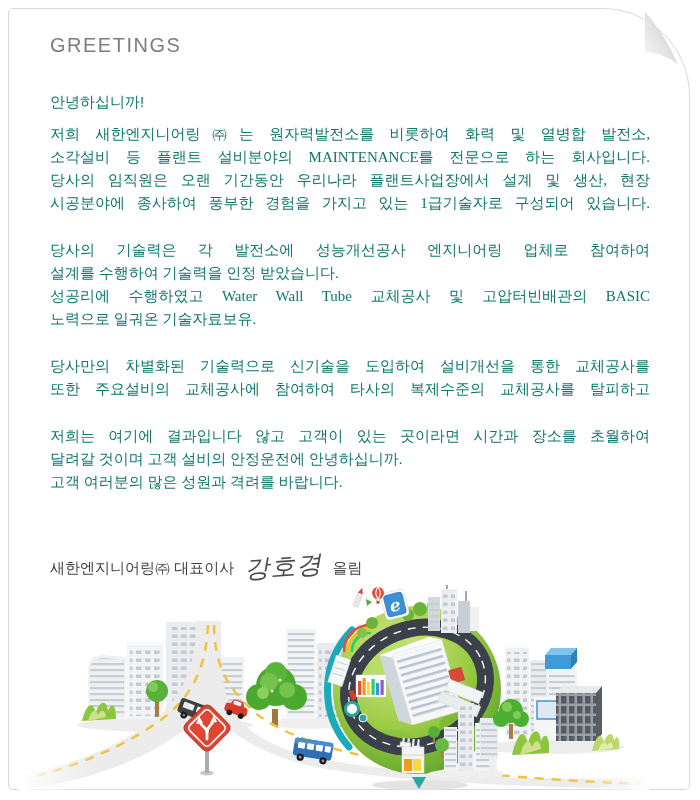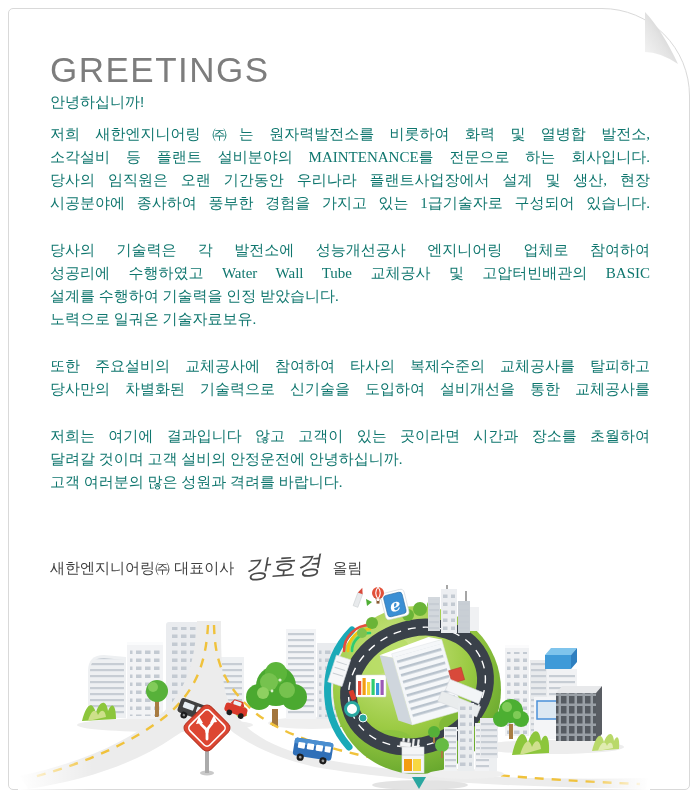--- a/index.html
+++ b/index.html
@@ -7,21 +7,21 @@
     width:700px;height:800px;position:relative;background:#ffffff;
     font-family:"Liberation Sans","DejaVu Sans",sans-serif;overflow:hidden;
   }
   .page{
     position:absolute;left:8px;top:8px;width:682px;height:782px;
     background:#ffffff;border:1px solid #d9d9d9;
     border-radius:5px 88px 5px 5px;box-sizing:border-box;
   }
   .curl{position:absolute;top:0;right:0;width:110px;height:110px;pointer-events:none;}
   .title{
-    position:absolute;left:50px;top:50px;font-size:35px;letter-spacing:1.5px;
+    position:absolute;left:50px;top:34px;font-size:20px;letter-spacing:1.5px;
     color:#7d7d7d;font-weight:400;
   }
   .letter{
     position:absolute;left:50px;top:90px;width:600px;
     font-size:15px;line-height:23px;color:#0f766e;word-break:keep-all;
   }
   .greet{margin:0 0 10px 0;}
   .para{margin:0 0 24px 0;}
   .line{text-align:left;font-family:Liberation Serif, serif;}
   .line.just{text-align:justify;text-align-last:justify;}
@@ -55,27 +55,27 @@
   <div class="greet">안녕하십니까!</div>
   <div id="paras">
       <div class="para">
         <div class="line just">저희 새한엔지니어링㈜는 원자력발전소를 비롯하여 화력 및 열병합 발전소,</div>
         <div class="line just">소각설비 등 플랜트 설비분야의 MAINTENANCE를 전문으로 하는 회사입니다.</div>
         <div class="line just">당사의 임직원은 오랜 기간동안 우리나라 플랜트사업장에서 설계 및 생산, 현장</div>
         <div class="line just">시공분야에 종사하여 풍부한 경험을 가지고 있는 1급기술자로 구성되어 있습니다.</div>
       </div>
       <div class="para">
         <div class="line just">당사의 기술력은 각 발전소에 성능개선공사 엔지니어링 업체로 참여하여</div>
+        <div class="line">설계를 수행하여 기술력을 인정 받았습니다.</div>
         <div class="line just">성공리에 수행하였고 Water Wall Tube 교체공사 및 고압터빈배관의 BASIC</div>
-        <div class="line">설계를 수행하여 기술력을 인정 받았습니다.</div>
         <div class="line">노력으로 일궈온 기술자료보유.</div>
       </div>
       <div class="para">
+        <div class="line just">당사만의 차별화된 기술력으로 신기술을 도입하여 설비개선을 통한 교체공사를</div>
         <div class="line just">또한 주요설비의 교체공사에 참여하여 타사의 복제수준의 교체공사를 탈피하고</div>
-        <div class="line just">당사만의 차별화된 기술력으로 신기술을 도입하여 설비개선을 통한 교체공사를</div>
       </div>
       <div class="para">
         <div class="line just">저희는 여기에 결과입니다 않고 고객이 있는 곳이라면 시간과 장소를 초월하여</div>
         <div class="line">달려갈 것이며 고객 설비의 안정운전에 안녕하십니까.</div>
         <div class="line">고객 여러분의 많은 성원과 격려를 바랍니다.</div>
       </div>
     </div>
 </div>
 
 <div class="sig">

